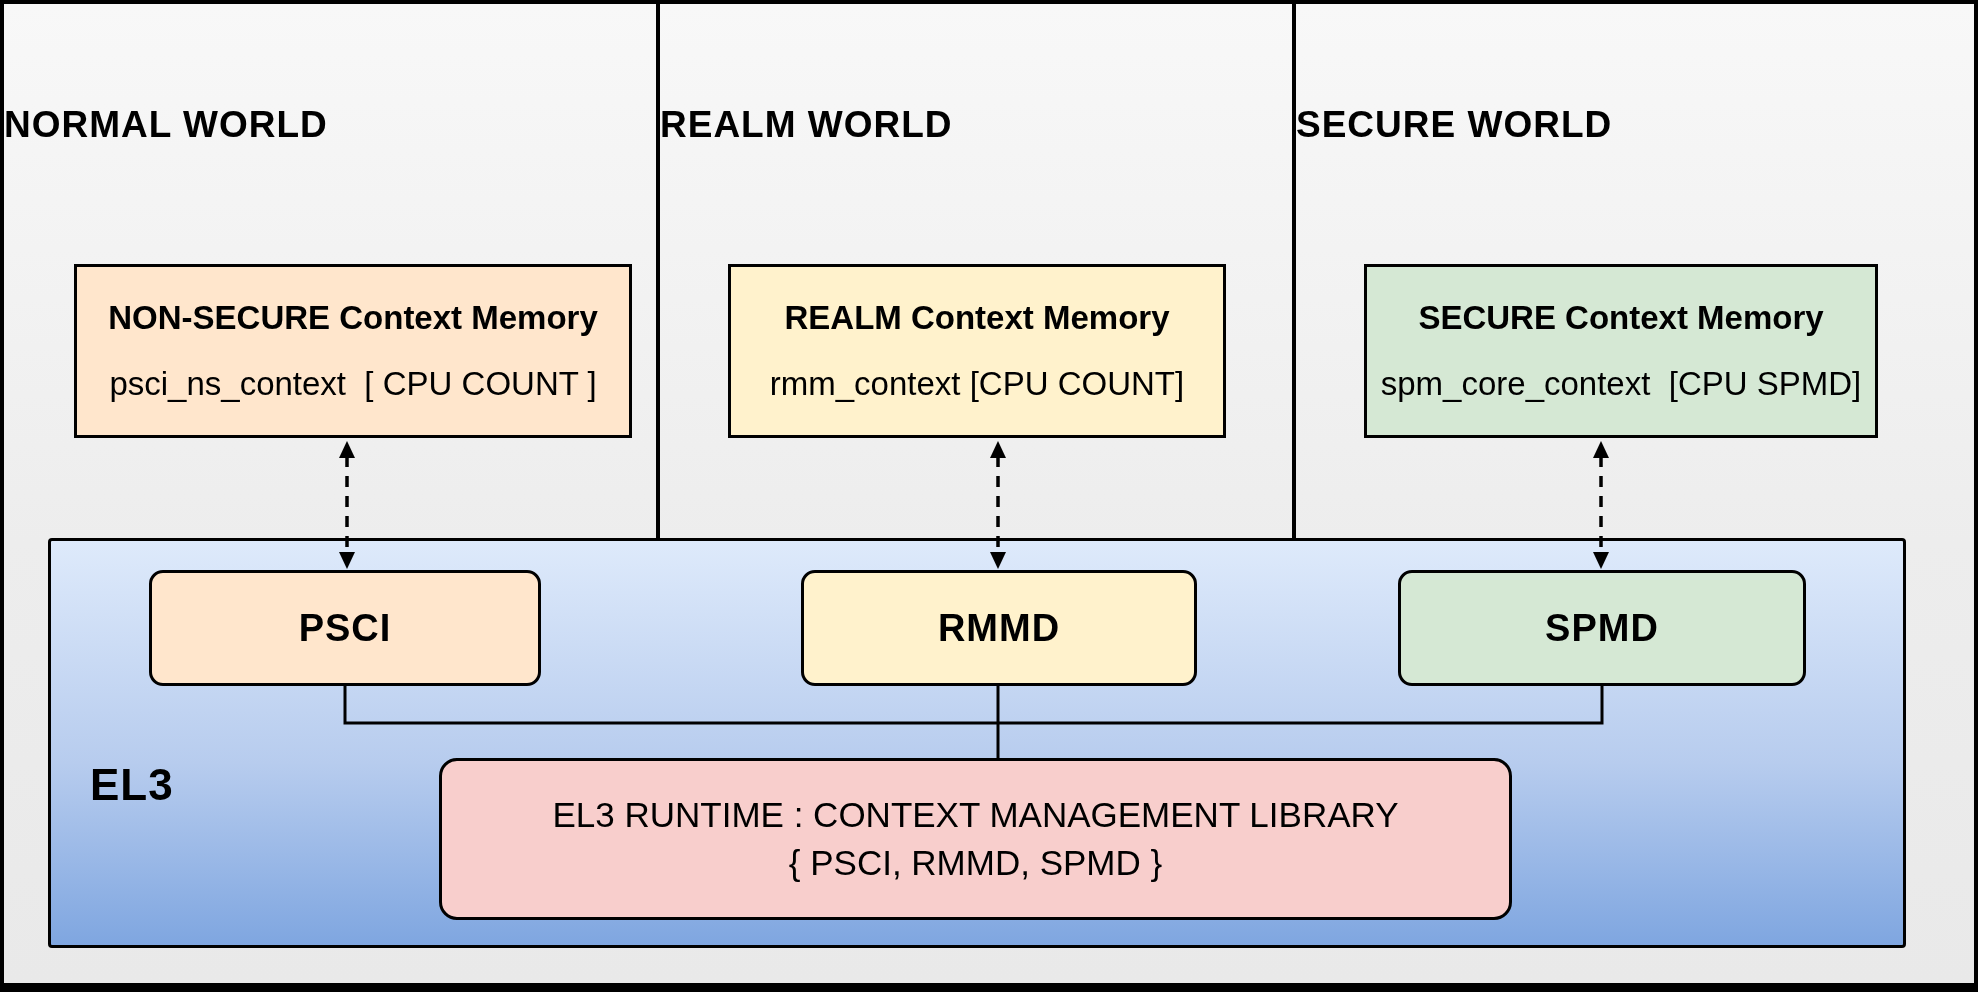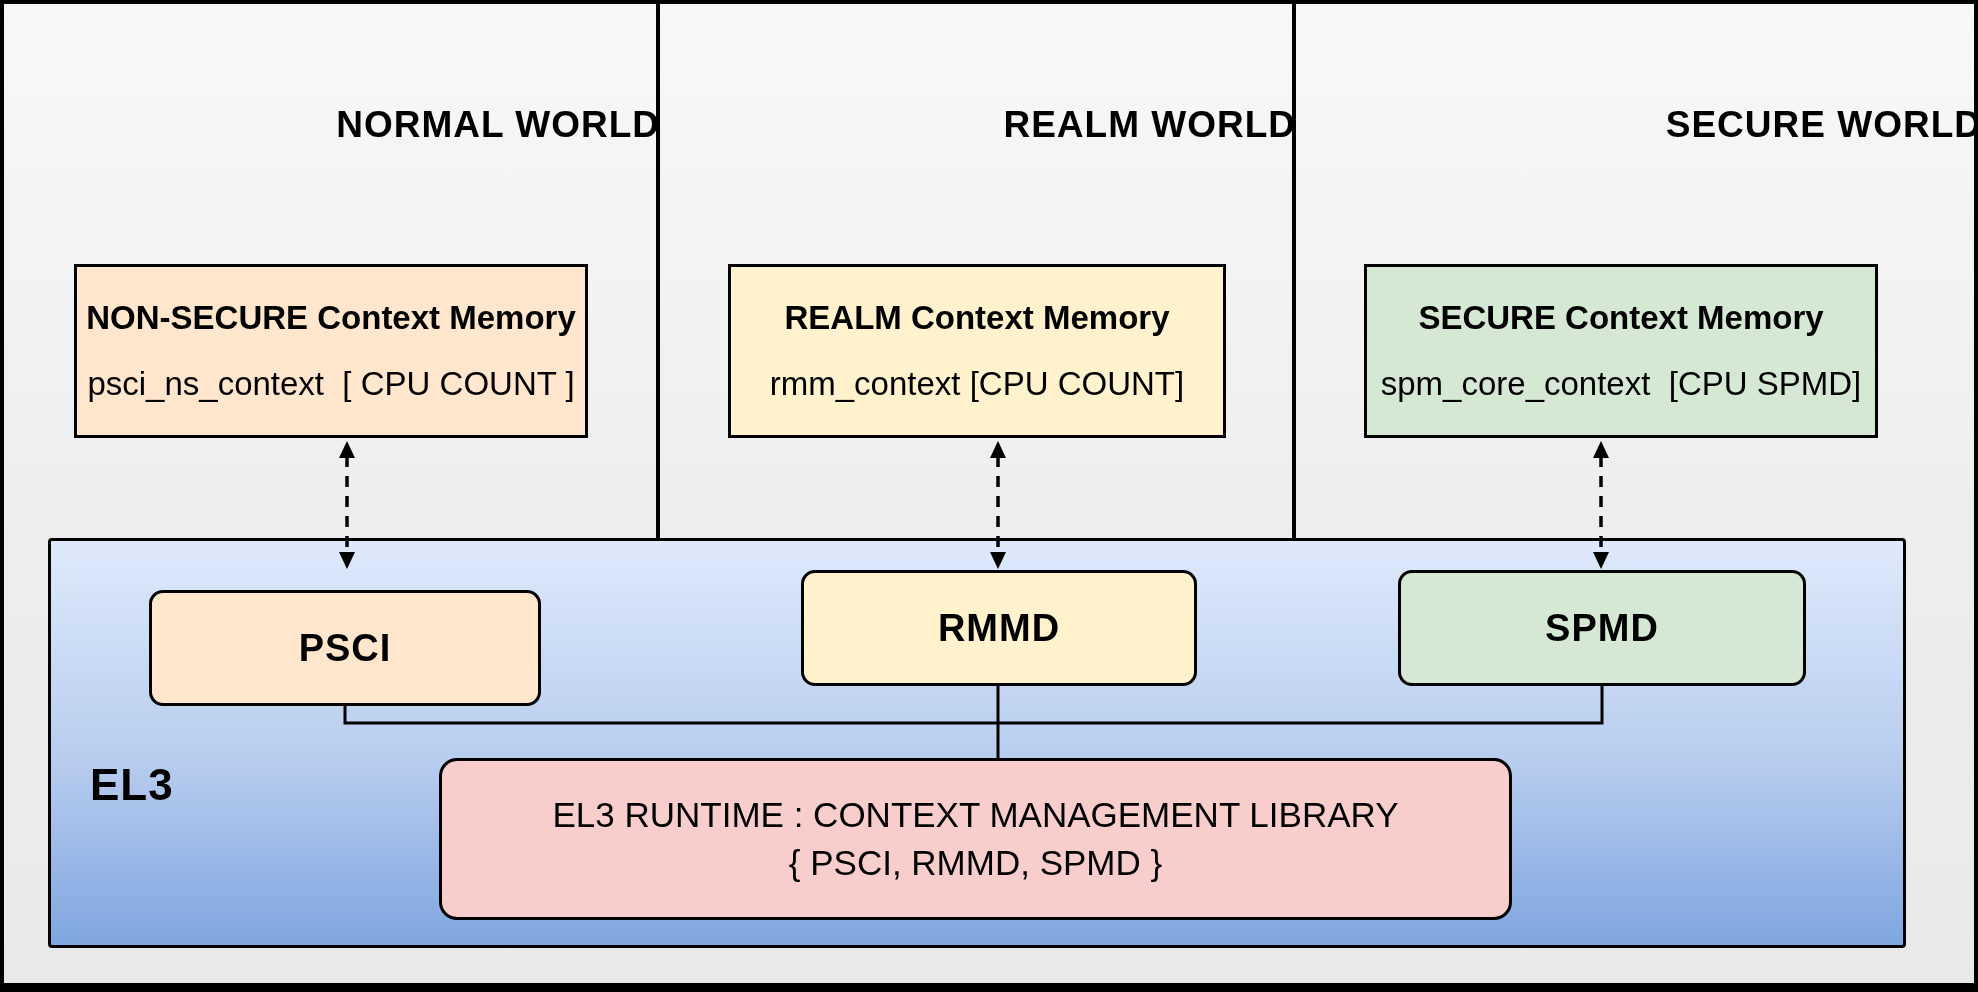--- a/index.html
+++ b/index.html
@@ -27,41 +27,41 @@
   }
   .divider-1 { left: 652px; }
   .divider-2 { left: 1288px; }
 
   .world-title {
     position: absolute;
     top: 100px;
     font-size: 37px;
     font-weight: bold;
     letter-spacing: 1px;
-    text-align: right;
+    text-align: left;
     z-index: 3;
   }
   .wt-0 { left: 0;      width: 656px; }
   .wt-1 { left: 656px;  width: 636px; }
   .wt-2 { left: 1292px; width: 686px; }
 
   .mem-box {
     position: absolute;
     top: 260px;
     height: 174px;
     border: 3px solid #000;
     display: flex;
     flex-direction: column;
     align-items: center;
     justify-content: center;
     gap: 28px;
     z-index: 3;
     background: #fff;
   }
-  .mem-0 { left: 70px;   width: 514px; }
+  .mem-0 { left: 70px;   width: 558px; }
   .mem-1 { left: 724px;  width: 498px; }
   .mem-2 { left: 1360px; width: 514px; }
   .mem-title { font-size: 33px; font-weight: bold; white-space: pre; }
   .mem-sub   { font-size: 33px; white-space: pre; }
 
   .connectors {
     position: absolute;
     left: 0; top: 0;
     width: 1978px; height: 992px;
     z-index: 2;
@@ -176,21 +176,21 @@
     </g>
 
     <g>
       <path d="M 341 681 V 719 H 1598 V 681" fill="none" stroke="#000" stroke-width="3"></path>
       <line x1="994" y1="681" x2="994" y2="760" stroke="#000" stroke-width="3"></line>
     </g>
   </svg>
 
   <div class="el3-label">EL3</div>
 
-  <div class="dispatcher disp-0" style="background-color: rgb(255, 230, 204); margin-top: 20px;">PSCI</div>
+  <div class="dispatcher disp-0" style="background-color: rgb(255, 230, 204);">PSCI</div>
   <div class="dispatcher disp-1" style="background-color: rgb(255, 242, 204);">RMMD</div>
   <div class="dispatcher disp-2" style="background-color: rgb(213, 232, 212);">SPMD</div>
 
   <div class="runtime-box" style="background-color: rgb(248, 206, 204);">
     <div>EL3 RUNTIME : CONTEXT MANAGEMENT LIBRARY</div>
     <div>{ PSCI, RMMD, SPMD }</div>
   </div>
 
 </div>
 

